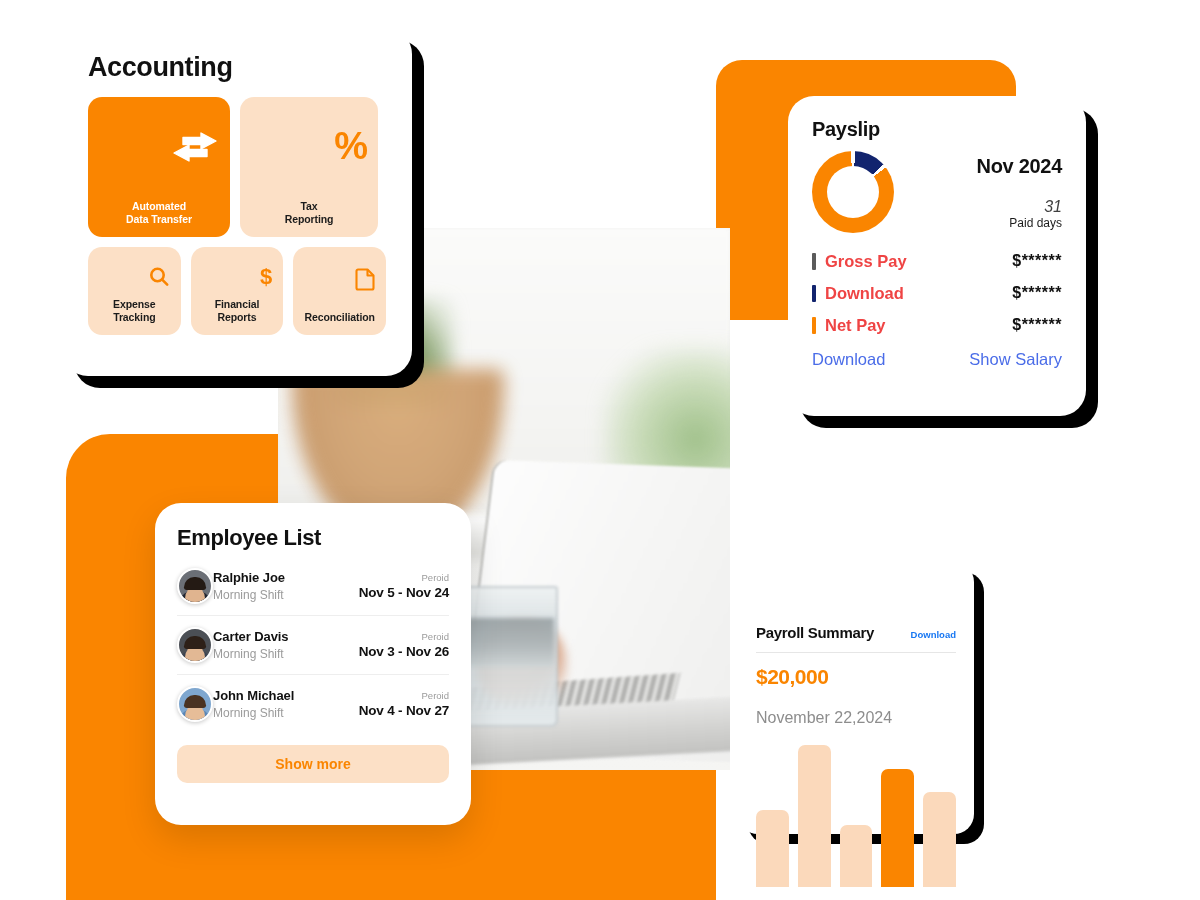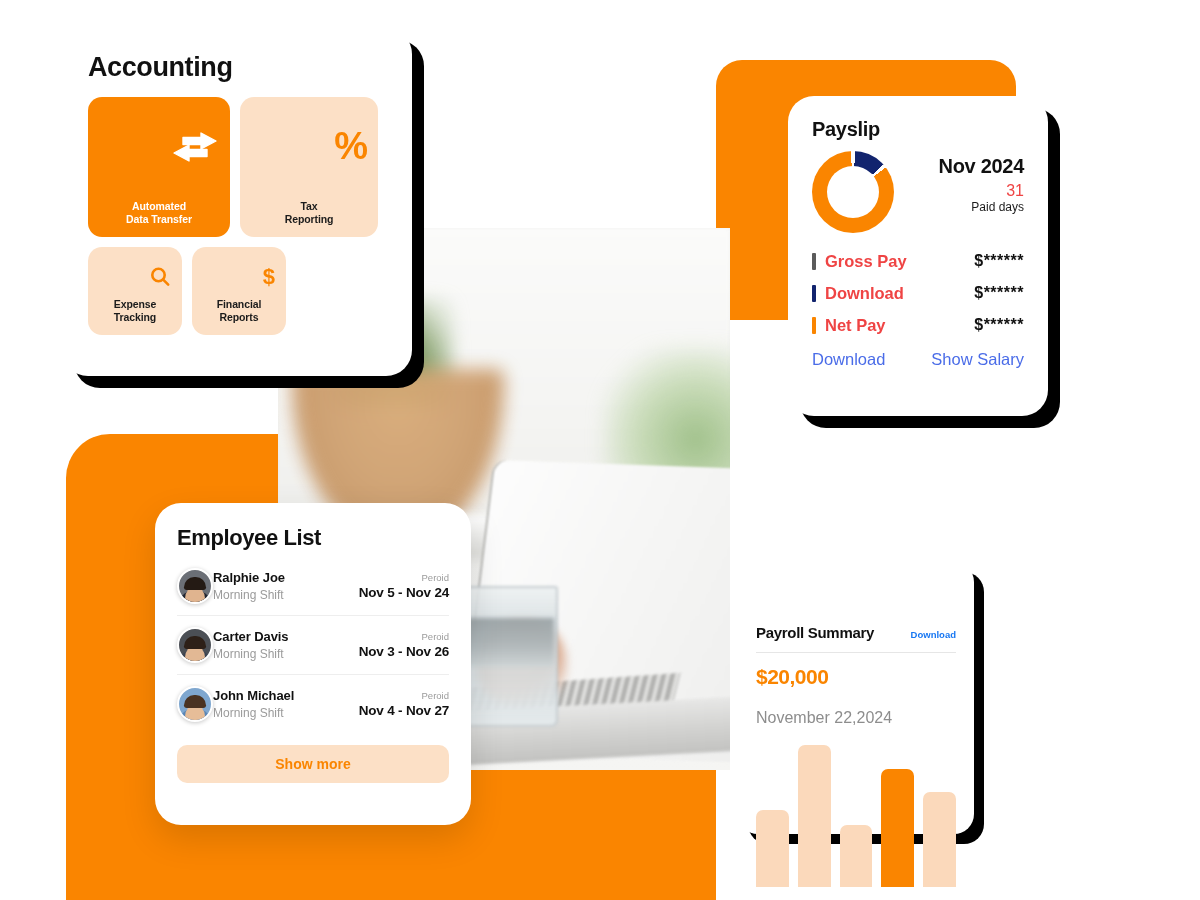--- a/index.html
+++ b/index.html
@@ -161,21 +161,21 @@
   .tile-icon { line-height: 0; }
   .pct-glyph {
     font-size: 38px; font-weight: 800; color: var(--orange);
     line-height: .8; letter-spacing: -1px;
   }
   .dollar-glyph { font-size: 22px; font-weight: 800; color: var(--orange); line-height: .9; }
 
   
   #payslip-card {
     left: 788px; top: 96px;
-    width: 260px; height: 320px;
+    width: 298px; height: 320px;
     padding: 22px 24px 18px 24px;
     z-index: 9;
   }
   .payslip-title { font-size: 20px; font-weight: 700; color:#111; letter-spacing:-0.3px; }
   .payslip-top { display:flex; align-items:flex-start; justify-content:space-between; margin-top: 10px; }
   .donut-wrap { width: 82px; height: 82px; position: relative; flex: 0 0 auto; }
   .donut {
     width: 82px; height: 82px; border-radius: 50%;
     background: conic-gradient(
       #ffffff 0deg 3deg,
@@ -185,21 +185,21 @@
       #ffffff 357deg 360deg
     );
   }
   .donut::after {
     content:""; position:absolute; left:50%; top:50%;
     width: 52px; height: 52px; margin:-26px 0 0 -26px;
     background:#fff; border-radius:50%;
   }
   .payslip-meta { text-align: right; padding-top: 4px; }
   .period-label { font-size: 20px; font-weight: 800; color:#111; letter-spacing:-0.3px; }
-  .paid-count { font-size: 16px; color:#ef4444; margin-top: 4px; }
+  .paid-count { font-size: 16px; color:#404040; margin-top: 20px; font-style: italic; }
   .paid-days-label { font-size: 12px; color:#1b1b1b; }
   .payslip-rows { margin-top: 12px; }
   .pay-row {
     display:flex; align-items:center; justify-content:space-between;
     height: 32px;
   }
   .pay-row-left { display:flex; align-items:center; gap: 9px; }
   .swatch { width: 4px; height: 17px; border-radius: 1px; display:inline-block; }
   .pay-name { font-size: 16.5px; color:#ef4444;font-weight:bold; }
   .pay-value { font-size: 16px; font-weight: 700; color:#111; letter-spacing: .5px; }
@@ -383,20 +383,33 @@
       <div class="tile soft" id="tile-financial">
         <div class="tile-top">
           <span class="dollar-glyph">$</span>
         </div>
         <div class="tile-label">
           <span>Financial</span><br>
           <span>Reports</span>
         </div>
       </div>
 
+      <div class="tile soft" id="tile-reconciliation">
+        <div class="tile-top">
+          <span class="tile-icon">
+            <svg width="20" height="23" viewBox="0 0 20 23" aria-hidden="true">
+              <path d="M3 1.5 H12.5 L18.5 7.5 V20 a1.5 1.5 0 0 1 -1.5 1.5 H3 a1.5 1.5 0 0 1 -1.5 -1.5 V3 a1.5 1.5 0 0 1 1.5 -1.5 Z" fill="none" stroke="#FA8500" stroke-width="2.1" stroke-linejoin="round"></path>
+              <path d="M12.5 1.5 V7.5 H18.5" fill="none" stroke="#FA8500" stroke-width="2.1" stroke-linejoin="round"></path>
+            </svg>
+          </span>
+        </div>
+        <div class="tile-label">
+          <span>Reconciliation</span>
+        </div>
+      </div>
     </div>
   </div>
 
   <div class="card hard-shadow" id="payslip-card">
     <div class="payslip-title">Payslip</div>
 
     <div class="payslip-top">
       <div class="donut-wrap">
         <div class="donut"></div>
       </div>

